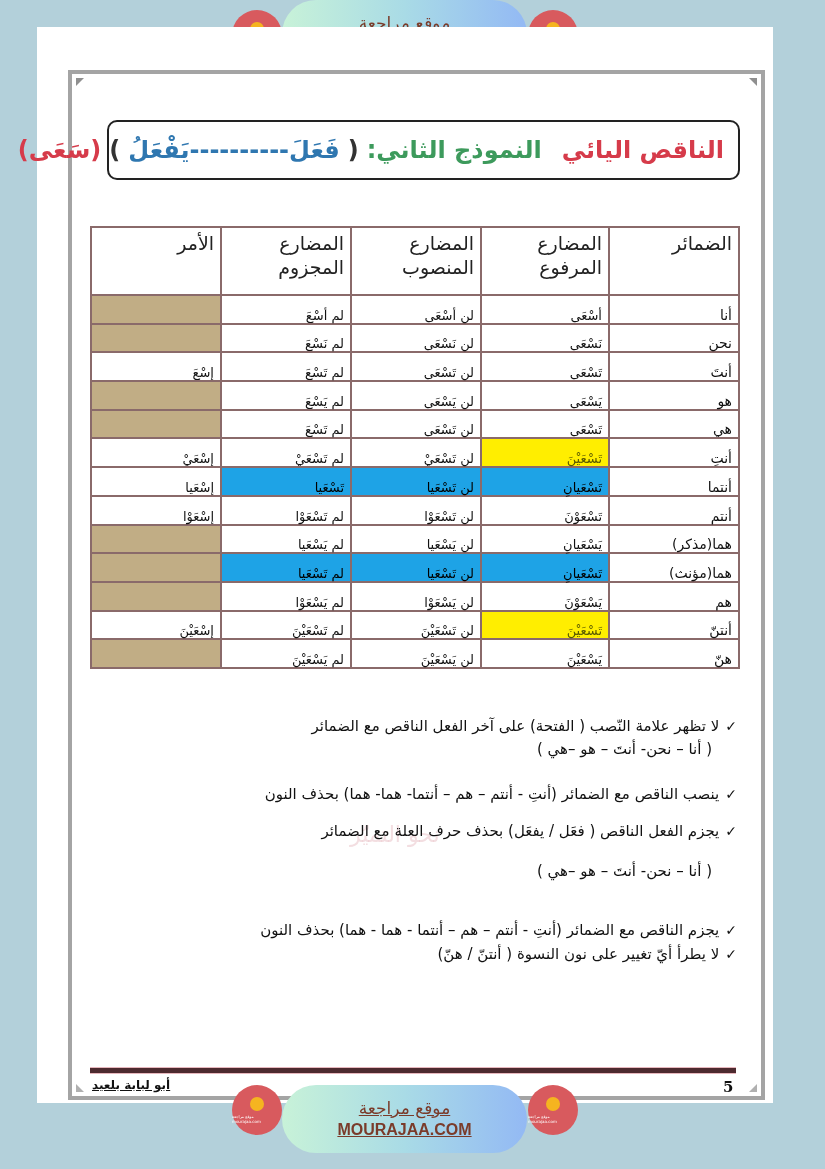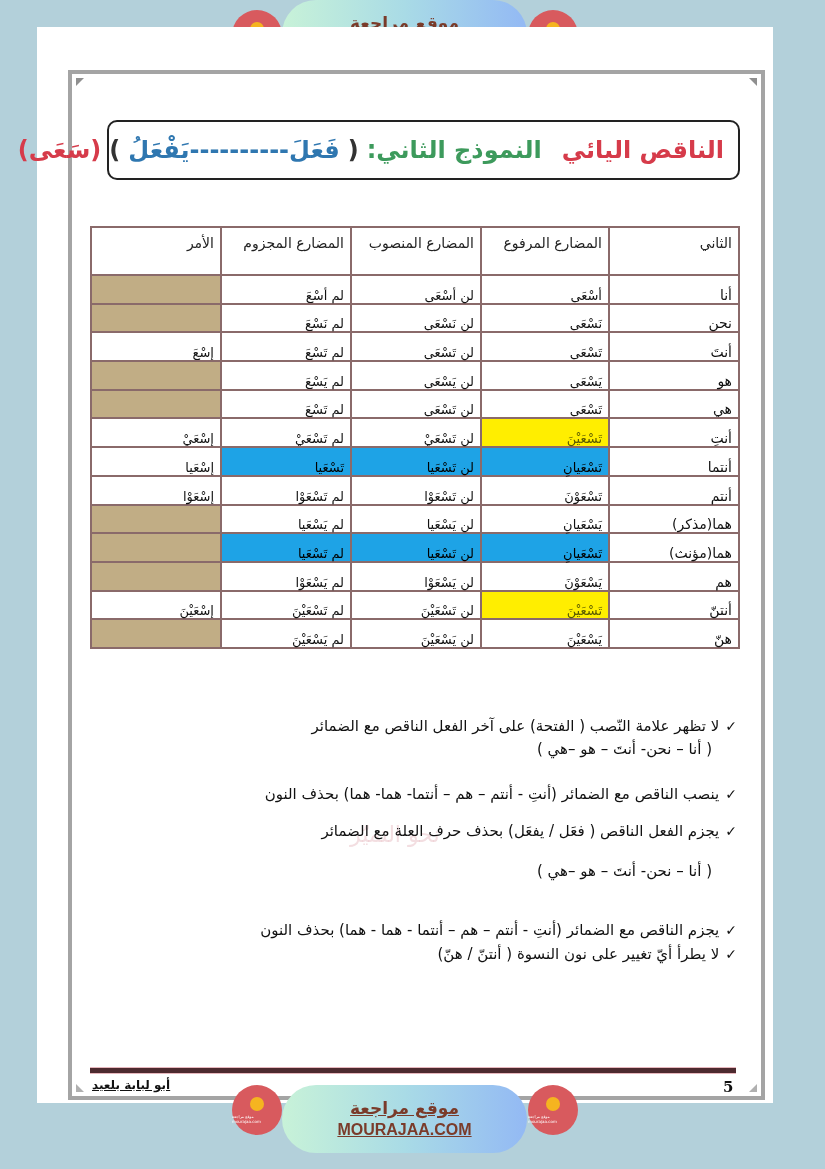--- a/index.html
+++ b/index.html
@@ -57,25 +57,25 @@
   table.conj td, table.conj th {
     border: 2px solid #8a6a6a;
     padding: 0 6px;
     text-align: right;
     height: 28.7px;
     vertical-align: bottom;
     font-weight: normal;
     background: rgba(255,255,255,0.85);
   }
   table.conj th {
-    height: 48px;
+    height: 68px;
     vertical-align: top;
     padding-top: 3px;
     line-height: 24px;
-    font-size: 14px;
+    font-size: 19px;
     color: #222;
   }
   table.conj td.pron { font-size: 14px; }
   td.tan { background: #c1ad85 !important; }
   td.yellow { background: #ffee00 !important; color: #5a5a00; }
   td.blue { background: #1ea3e6 !important; color: #000000; }
 
   .notes {
     position: absolute; right: 88px; top: 700px; width: 620px;
     direction: rtl;
@@ -106,21 +106,21 @@
   }
 
   .wm-pill {
     position: absolute; width: 245px; height: 68px;
     border-radius: 34px;
     background: linear-gradient(90deg, #c8f2d8 0%, #a9dbe6 50%, #93b9f4 100%);
     display: flex; flex-direction: column; align-items: center; justify-content: center;
     text-align: center;
   }
   .wm-ar {
-    font-family: "DejaVu Sans", sans-serif; font-weight: bold;
+    font-family: "DejaVu Sans", sans-serif; font-weight: normal;
     font-size: 17px; color: #7a3b2a; text-decoration: underline;
     direction: rtl; line-height: 22px;
   }
   .wm-en {
     font-family: Liberation Sans, sans-serif; font-weight: bold;
     font-size: 16px; color: #7a3b2a; text-decoration: underline;
     line-height: 22px;
   }
   .wm-badge {
     position: absolute; width: 50px; height: 50px; border-radius: 50%;
@@ -180,21 +180,21 @@
 <table class="conj">
   <colgroup>
     <col style="width:130px">
       <col style="width:128px">
       <col style="width:130px">
       <col style="width:130px">
       <col style="width:130px">
   </colgroup>
   <thead>
     <tr>
-      <th>الثاني</th>
+      <th>الضمائر</th>
       <th>المضارع المرفوع</th>
       <th>المضارع المنصوب</th>
       <th>المضارع المجزوم</th>
       <th>الأمر</th>
     </tr>
   </thead>
   <tbody id="tbody">
       <tr>
         <td class="pron">أنا</td>
         <td>أسْعَى</td>

